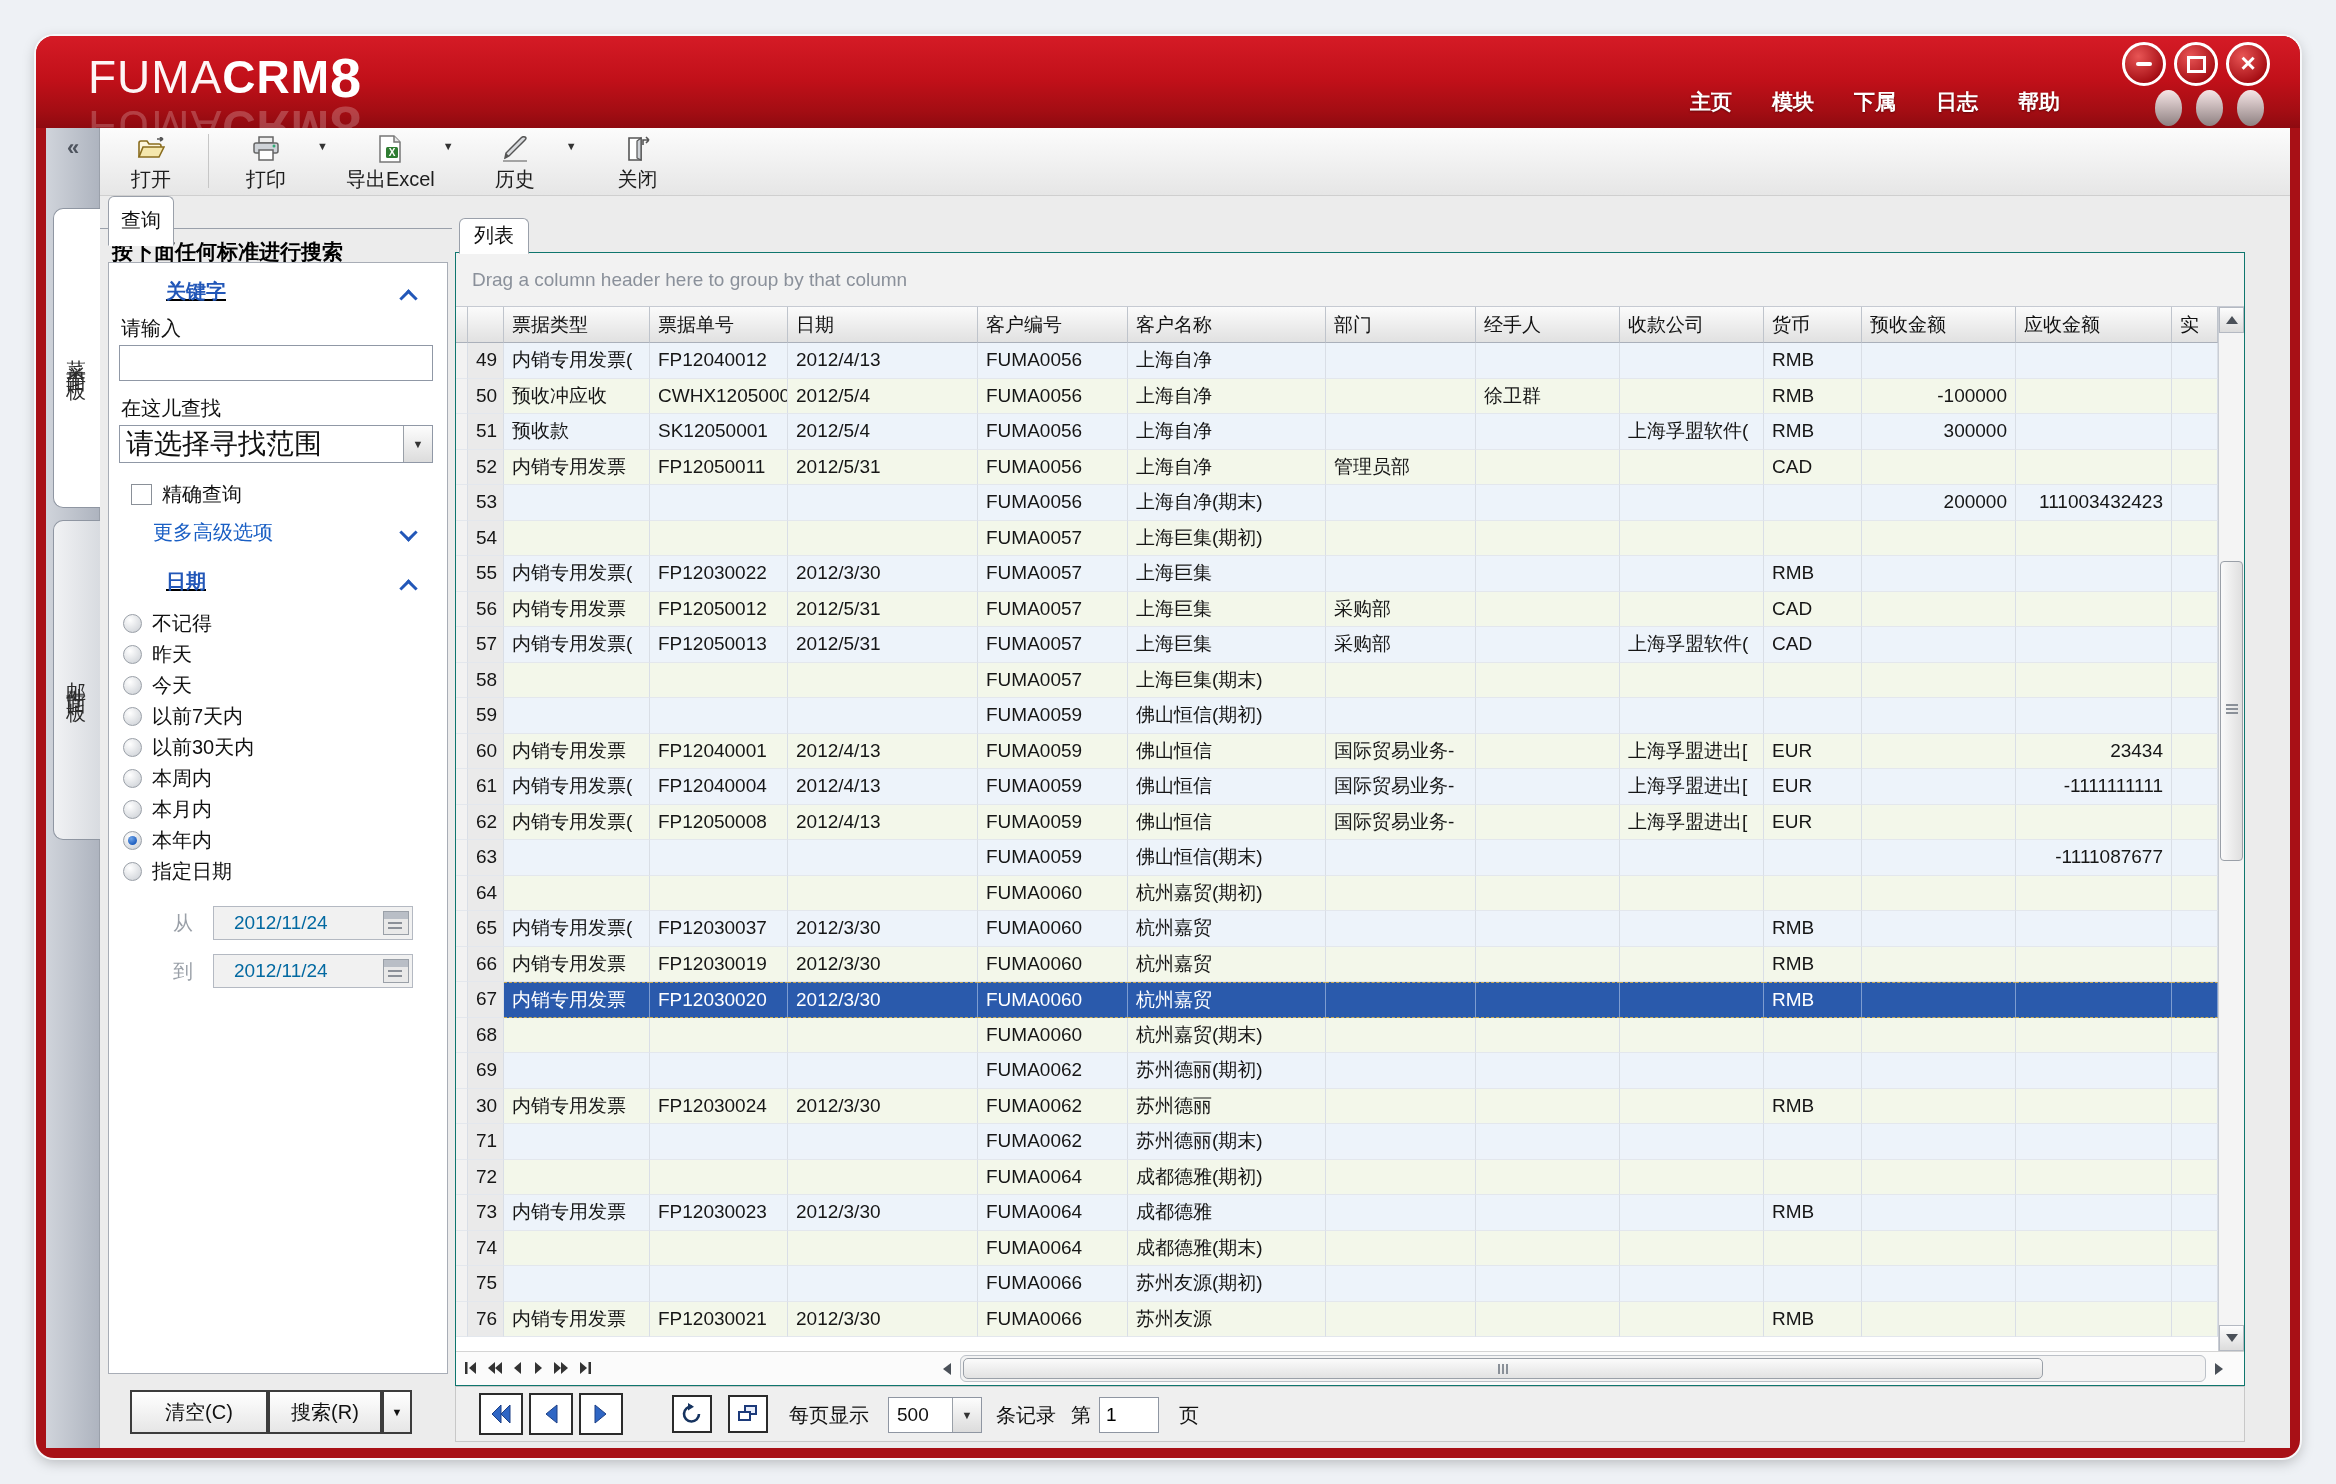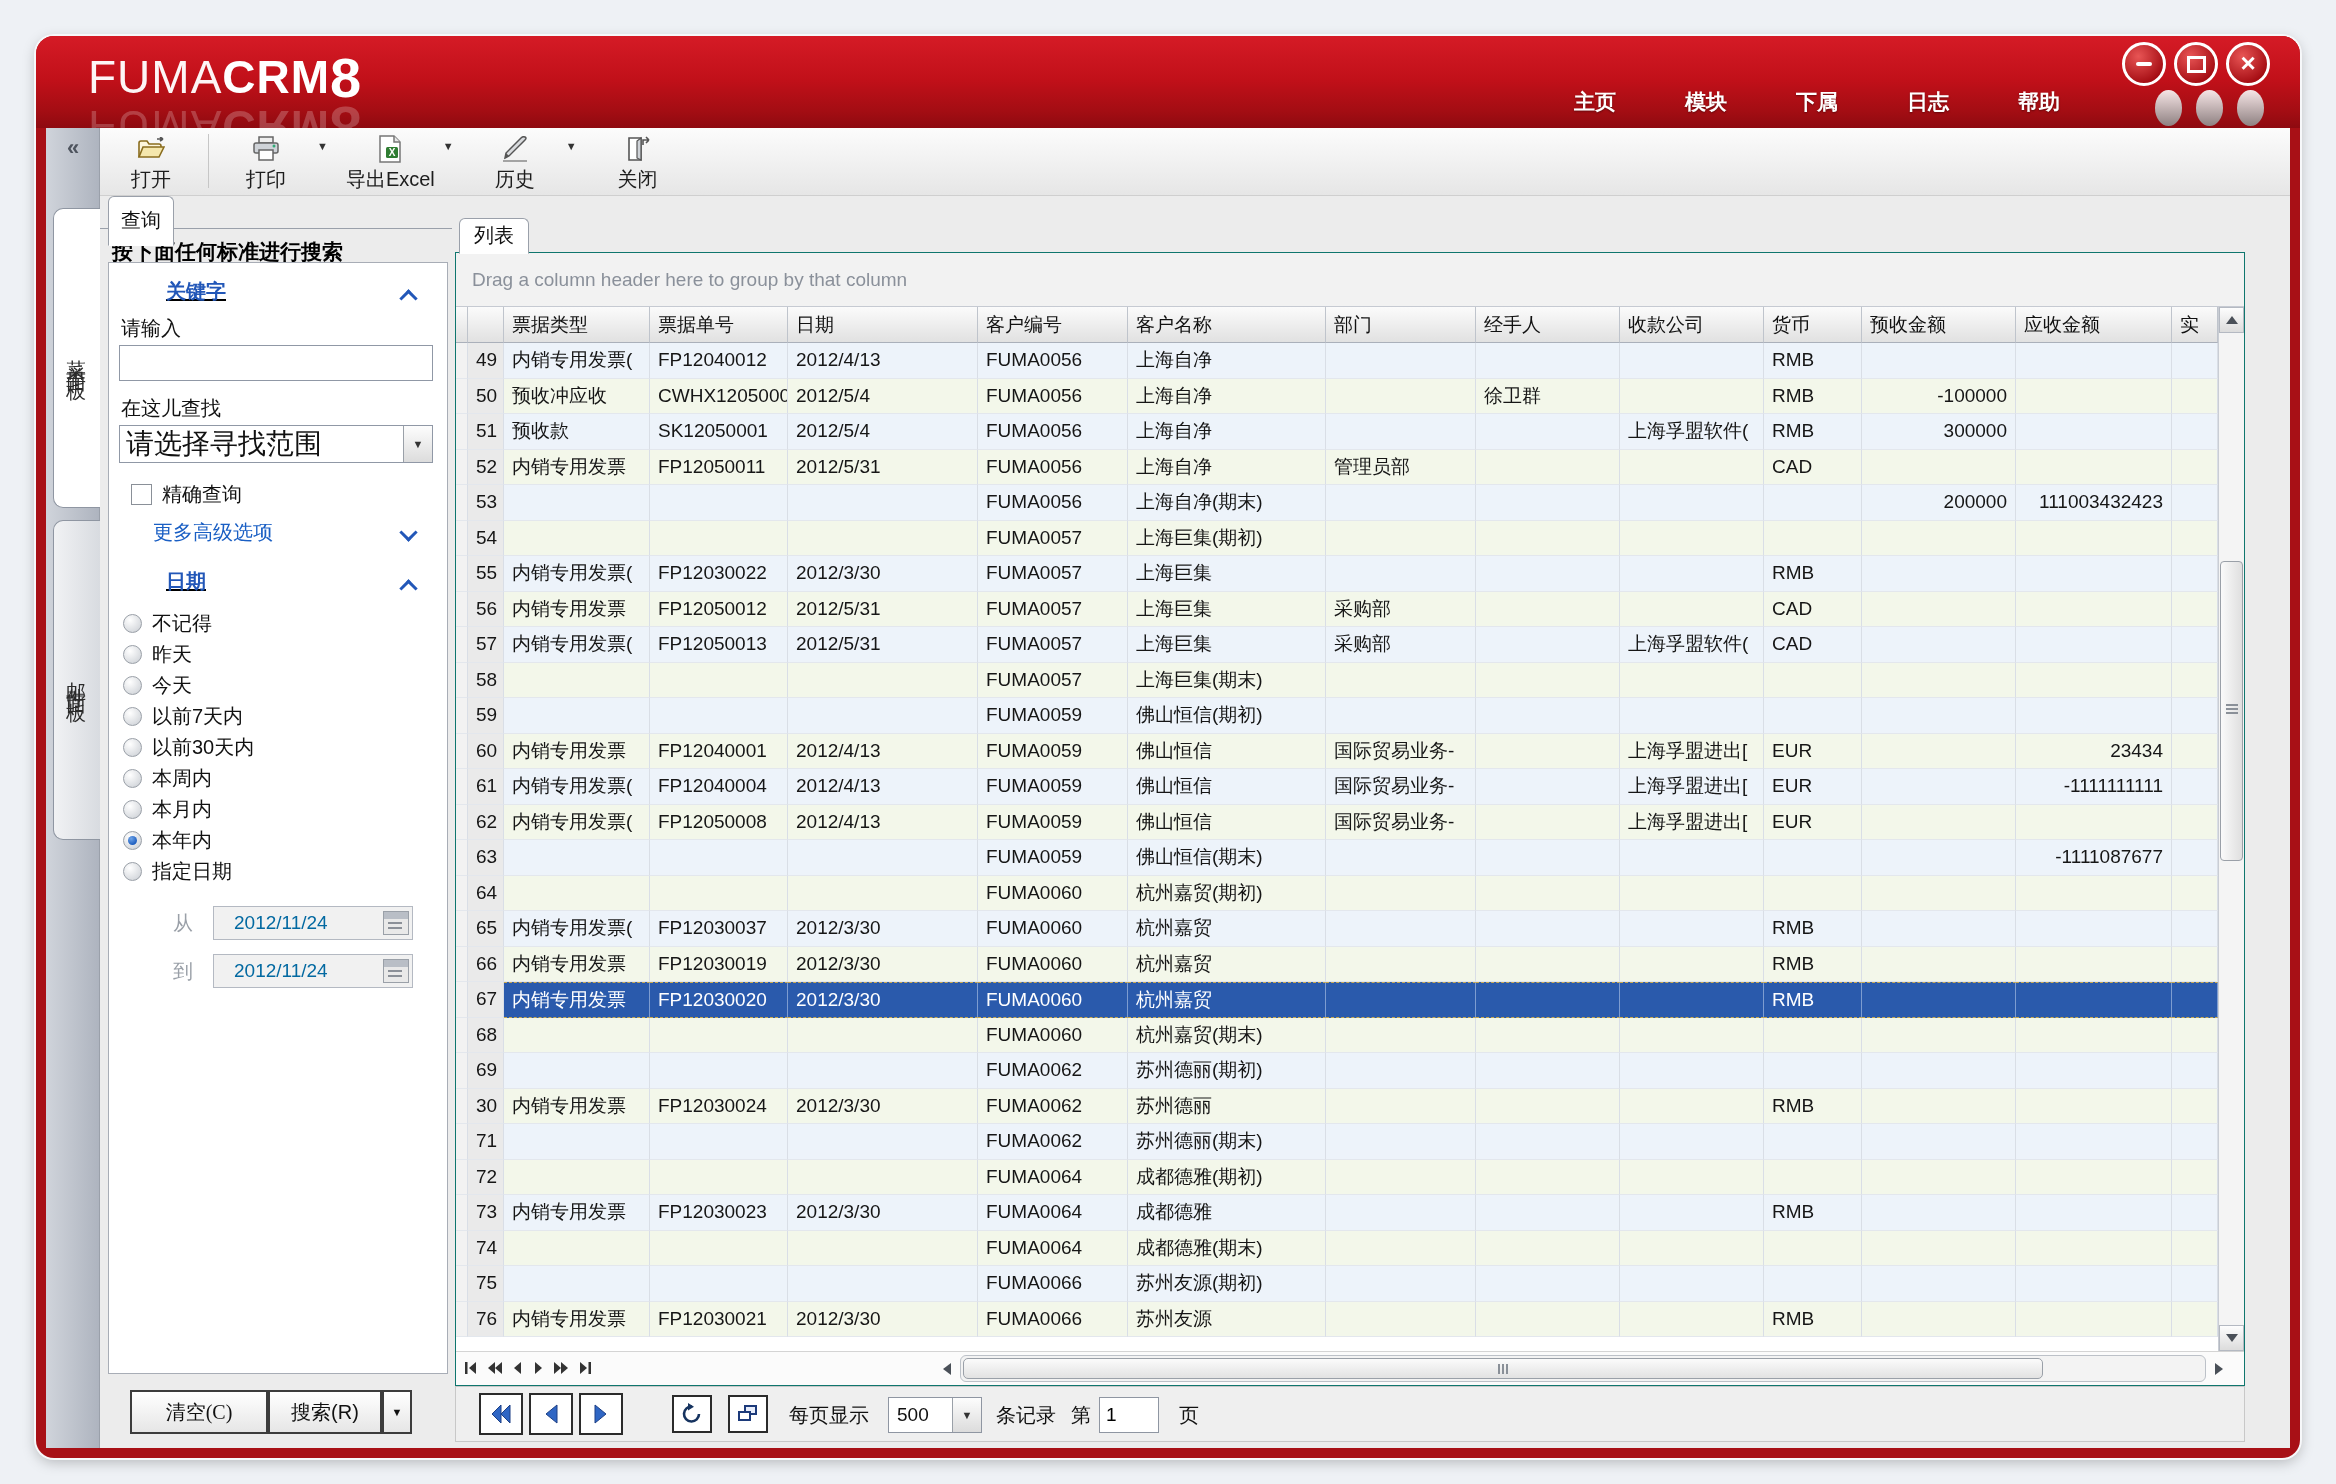--- a/index.html
+++ b/index.html
@@ -7,21 +7,21 @@
   .screen{position:relative;width:2336px;height:1484px;background:#eef1f5;overflow:hidden;}
   .win{position:absolute;left:36px;top:36px;width:2264px;height:1422px;background:#a81016;border-radius:18px;box-shadow:0 0 0 2px #f7f8fa,0 4px 14px rgba(0,0,0,.25);}
   
   .banner{position:absolute;left:0;top:0;width:2264px;height:92px;border-radius:18px 18px 0 0;background:linear-gradient(180deg,#d51b26 0%,#c11019 48%,#a30d13 82%,#8e0a10 100%);overflow:hidden;}
   .logo{position:absolute;left:52px;top:14px;line-height:1;}
   .logo-line{display:block;color:#fff;font-size:46px;letter-spacing:1px;white-space:nowrap;}
   .logo-line .lf{font-weight:normal;opacity:.96;margin-top:16px;}
   .logo-line .lc{font-weight:bold;}
   .logo-line .l8{font-weight:bold;font-size:56px;vertical-align:-4px;}
   .logo-line.refl{transform:scaleY(-1);opacity:.22;margin-top:-8px;}
-  .banner-menu{position:absolute;right:240px;bottom:12px;display:flex;gap:69px;align-items:center;}
+  .banner-menu{position:absolute;right:240px;bottom:12px;display:flex;gap:40px;align-items:center;}
   .menu-item{color:#fff;font-size:21px;font-weight:bold;cursor:pointer;text-shadow:0 1px 2px rgba(0,0,0,.4);}
   .win-controls{position:absolute;right:30px;top:6px;display:flex;gap:8px;}
   .winbtn{width:38px;height:38px;border:3px solid #fff;border-radius:50%;background:radial-gradient(circle at 35% 30%,#e85555,#a50d13 75%);display:flex;align-items:center;justify-content:center;cursor:pointer;}
   .winbtn .bar{width:16px;height:4px;background:#fff;border-radius:2px;}
   .winbtn .sq{width:13px;height:11px;border:3px solid #fff;}
   .winbtn .x{color:#fff;font-size:26px;font-weight:bold;line-height:1;margin-top:-3px;}
   .win-refl{position:absolute;right:36px;top:54px;display:flex;gap:14px;}
   .oval{width:27px;height:36px;border-radius:50%;background:linear-gradient(180deg,#fdfdfd,#8e8e8e);opacity:.9;}
   
   .content{position:absolute;left:10px;top:92px;width:2244px;height:1320px;background:#ececec;overflow:hidden;}
@@ -66,21 +66,21 @@
   .radio{width:19px;height:19px;border-radius:50%;border:1px solid #9aa0a8;background:radial-gradient(circle at 35% 30%,#ffffff,#d9dce0 70%,#bcc0c6);display:inline-block;box-sizing:border-box;position:relative;flex:none;}
   .radio.on::after{content:"";position:absolute;left:4px;top:4px;width:9px;height:9px;border-radius:50%;background:radial-gradient(circle at 35% 30%,#6ea4e8,#1f5fc0 70%);}
   .date-row{position:absolute;left:0;width:100%;height:40px;display:flex;align-items:center;}
   .dlabel{margin-left:64px;width:40px;font-size:20px;color:#9aa0a8;}
   .dfield{width:200px;height:34px;border:1px solid #b4b9c2;background:#f1f1f1;display:flex;align-items:center;box-sizing:border-box;}
   .dfield .dtxt{flex:1;font-size:19px;color:#0369a1;padding-left:20px;}
   .cal{width:26px;height:24px;margin-right:3px;border:1px solid #9aa0a8;background:linear-gradient(180deg,#b9bec6 0 7px,#e9e9e9 7px);box-sizing:border-box;position:relative;}
   .cal::after{content:"";position:absolute;left:4px;top:10px;width:14px;height:2px;background:#8b9098;box-shadow:0 5px 0 #8b9098;}
   .lp-buttons{position:absolute;left:0;top:1194px;width:100%;height:46px;}
   .pbtn{position:absolute;height:44px;border:2px solid #3c3c3c;background:linear-gradient(#ffffff,#e6e6e6);font-size:20px;color:#111;font-family:inherit;cursor:pointer;}
-  .pbtn.clear{left:30px;width:138px;font-family:Liberation Serif, serif;}
+  .pbtn.clear{left:30px;width:138px;}
   .pbtn.search{left:168px;width:114px;}
   .pbtn.sdd{left:282px;width:30px;font-size:11px;}
   
   .main{position:absolute;left:409px;top:68px;width:1790px;height:1252px;}
   .mtab{position:absolute;left:4px;top:22px;height:34px;padding:0 14px;background:#fff;border:1px solid #9aa0aa;border-bottom:1px solid #fff;border-radius:6px 6px 0 0;font-size:20px;line-height:32px;color:#111;z-index:2;cursor:pointer;}
   .grid-frame{position:absolute;left:0;top:56px;width:1790px;height:1134px;background:#fff;border:1px solid #0f766e;box-sizing:border-box;}
   .group-bar{position:absolute;left:0;top:0;width:100%;height:54px;background:#f2f2f2;border-bottom:1px solid #c6cad2;box-sizing:border-box;display:flex;align-items:center;font-size:19px;color:#8a909a;padding-left:16px;}
   table.grid{position:absolute;left:0;top:54px;border-collapse:separate;border-spacing:0;table-layout:fixed;width:1762px;font-size:19px;}
   table.grid th{background:linear-gradient(#fbfbfb,#e1e1e1);border-right:1px solid #bfc4cc;border-bottom:1px solid #aab0ba;height:36px;font-weight:normal;color:#111;text-align:left;padding:0 8px;white-space:nowrap;overflow:hidden;box-sizing:border-box;}
   table.grid td{height:35.5px;padding:0 8px;white-space:nowrap;overflow:hidden;box-sizing:border-box;border-right:1px solid #d9dee6;border-bottom:1px solid #e3e7ed;color:#161616;}

